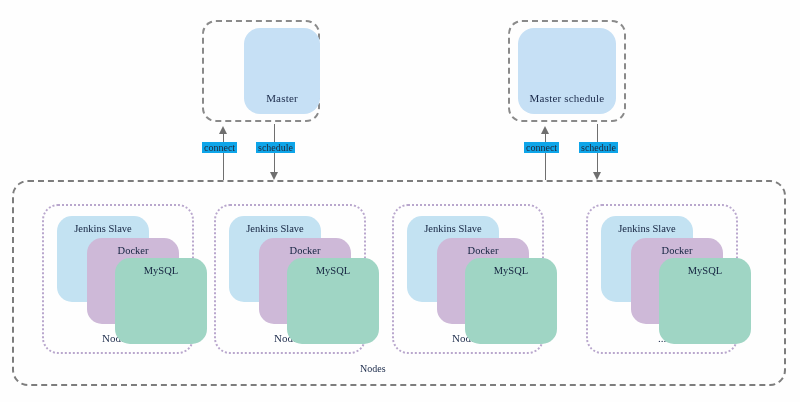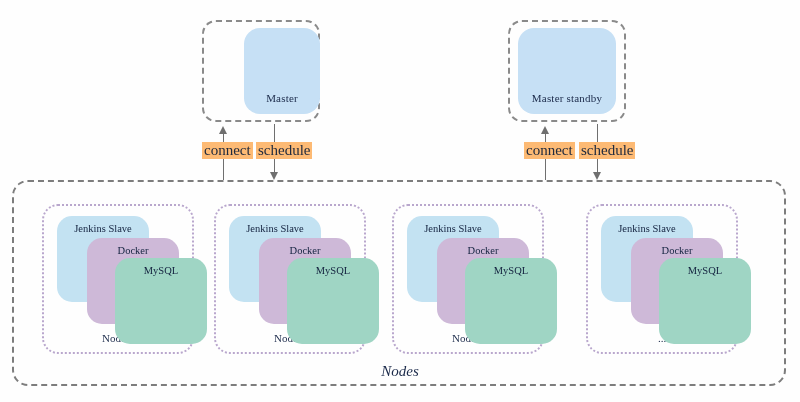--- a/index.html
+++ b/index.html
@@ -53,41 +53,40 @@
   .arrow-head {
     position: absolute;
     width: 0; height: 0;
     border-left: 4.5px solid transparent;
     border-right: 4.5px solid transparent;
   }
   .arrow-head.up   { border-bottom: 8px solid #6f6f6f; }
   .arrow-head.down { border-top: 8px solid #6f6f6f; }
   .arrow-label {
     position: absolute;
-    font-size: 15px;
+    font-size: 10px;
     color: #222b3d;
     white-space: nowrap;
-    background: #fdba74;
+    background: #0ea5e9;
     padding: 0 2px;
   }
 
   
   .nodes-frame {
     position: absolute;
     border: 2px dashed #7d7d7d;
     border-radius: 16px;
     box-sizing: border-box;
   }
   .nodes-caption {
     position: absolute;
-    font-size: 15px;
+    font-size: 10px;
     color: #1b2a4a;
     white-space: nowrap;
-    text-align: center;
-    font-style: italic;
+    text-align: left;
   }
 
   
   .node-frame {
     position: absolute;
     border: 2px dotted #b9a7cd;
     border-radius: 16px;
     box-sizing: border-box;
   }
   .node-caption {
@@ -135,21 +134,21 @@
     <div class="arrow-head up" style="left:218.5px; top:126px;"></div>
     <span class="arrow-label" style="left:202px; top:142px;">connect</span>
 
     <div class="arrow-line" style="left:274px; top:124px; height:50px;"></div>
     <div class="arrow-head down" style="left:269.5px; top:172px;"></div>
     <span class="arrow-label" style="left:256px; top:142px;">schedule</span>
   </div>
 
   <div class="master-frame" style="left:508px; top:20px; width:118px; height:102px;"></div>
   <div class="master-box" style="left:518px; top:28px; width:98px; height:86px; background:#c6e0f5;">
-    <span class="master-label">Master standby</span>
+    <span class="master-label">Master schedule</span>
   </div>
 
   <div class="arrow-group" style="left:0; top:0; width:800px; height:402px;">
     <div class="arrow-line" style="left:545px; top:130px; height:50px;"></div>
     <div class="arrow-head up" style="left:540.5px; top:126px;"></div>
     <span class="arrow-label" style="left:524px; top:142px;">connect</span>
 
     <div class="arrow-line" style="left:597px; top:124px; height:50px;"></div>
     <div class="arrow-head down" style="left:592.5px; top:172px;"></div>
     <span class="arrow-label" style="left:579px; top:142px;">schedule</span>

